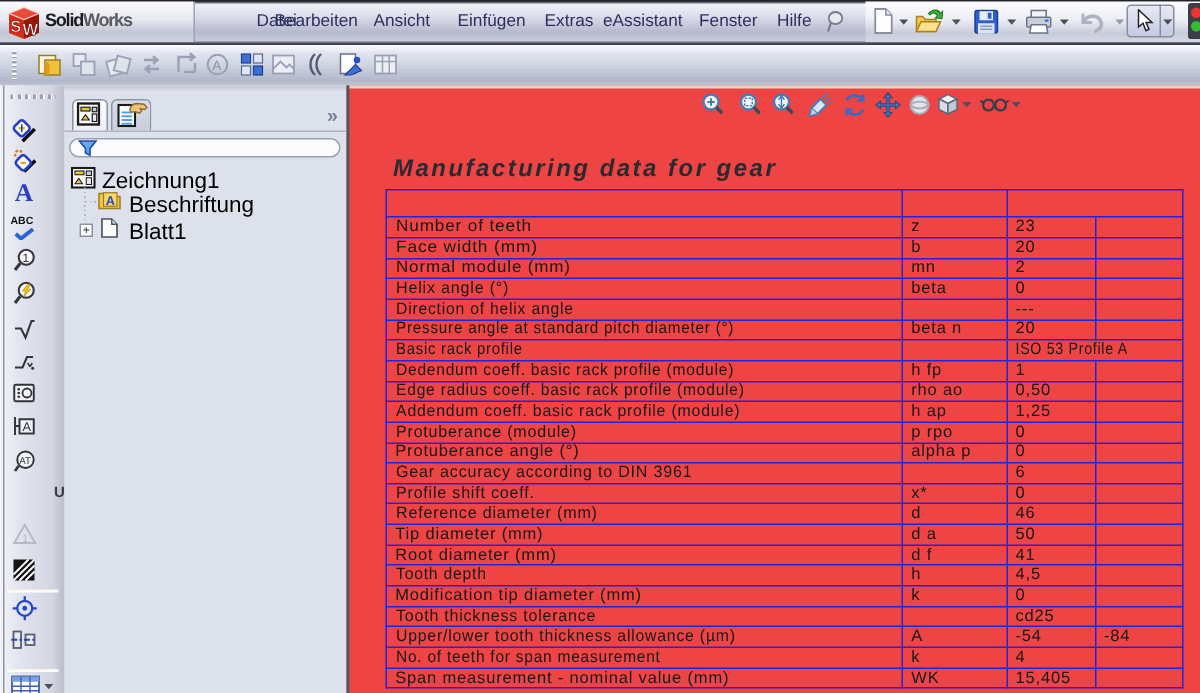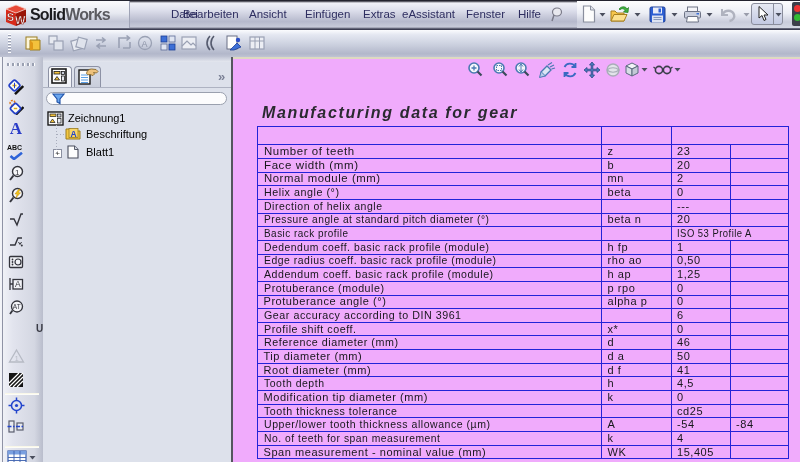--- a/index.html
+++ b/index.html
@@ -4,21 +4,21 @@
 <style>
   * { margin:0; padding:0; box-sizing:border-box; }
   html,body { width:800px; height:462px; overflow:hidden; font-family:"Liberation Sans", sans-serif; }
   #app { position:relative; width:800px; height:462px; background:#e8eaf2; }
 
   
   #titlebar { position:absolute; left:0; top:0; width:800px; height:30px;
     background:linear-gradient(to bottom,#23232f 0,#23232f 3%,#f0f1f8 10%,#dcdeeb 35%,#b6b9cc 72%,#c7cad9 90%,#3c3d52 97%,#3c3d52 100%); }
   #logoarea { position:absolute; left:0; top:1px; width:130px; height:27px;
     background:linear-gradient(to bottom,#fbfbfd 0,#e7e9f1 45%,#c3c6d6 75%,#cdd0de 100%); border-right:1px solid #9fa3b6;}
-  #swtext { position:absolute; left:30px; top:6px; font-size:16px; font-weight:bold; color:#1b1b1f; letter-spacing:-0.8px;}
+  #swtext { position:absolute; left:30px; top:6px; font-size:12px; font-weight:bold; color:#1b1b1f; letter-spacing:-0.8px;}
   #swtext .w { color:#5a5a60; }
   .menu { position:absolute; top:8px; font-size:11.5px; color:#2e2e60; }
   #rightpane { position:absolute; left:577px; top:1px; width:223px; height:27px;
     background:linear-gradient(to bottom,#fdfdfe 0,#eceef5 45%,#c9ccdb 78%,#d4d7e3 100%); }
 
   
   #toolbar2 { position:absolute; left:0; top:30px; width:800px; height:27px;
     background:linear-gradient(to bottom,#fbfcfe 0,#e4e7f1 18%,#cdd2e0 52%,#b2b7ca 88%,#c0c4d4 100%); }
 
   
@@ -28,24 +28,24 @@
 
   
   #panel { position:absolute; left:43px; top:57px; width:188px; height:405px; background:#dde1eb; }
   #paneltop { position:absolute; left:0; top:0; width:188px; height:5px; background:linear-gradient(to bottom,#c3c7d6,#e4e7ef); }
   .tab { position:absolute; top:9px; height:21px; border:1px solid #8d92a5; border-bottom:none; border-radius:4px 4px 0 0; }
   #tab1 { left:5px; width:24px; background:linear-gradient(to bottom,#fdfdfe,#eef0f5); z-index:2;}
   #tab2 { left:31px; width:27px; background:linear-gradient(to bottom,#d9dde7,#c9cedb); }
   #tabline { position:absolute; left:0; top:30px; width:188px; height:1px; background:#aeb3c2; }
   #chevron { position:absolute; left:175px; top:12px; color:#7b8196; font-size:13px; font-weight:bold;}
   #filterpill { position:absolute; left:3px; top:35px; width:181px; height:13px; background:#fcfcfd; border:1px solid #9aa0ae; border-radius:7px; }
-  .treeitem { position:absolute; font-size:11px; color:#000; }
-
-  
-  #viewport { position:absolute; left:231px; top:57px; width:569px; height:405px; background:#f0abfc; border-left:2px solid #55565e; }
+  .treeitem { position:absolute; font-size:15px; color:#000; }
+
+  
+  #viewport { position:absolute; left:231px; top:57px; width:569px; height:405px; background:#ef4444; border-left:2px solid #55565e; }
   #paper-top { position:absolute; left:0; top:0; width:569px; height:2px; background:#ded9c2; }
 
   
   #dtitle { position:absolute; left:29px; top:47px; font-style:italic; font-size:16px; font-weight:bold; color:#2a2a30; letter-spacing:1.65px; white-space:nowrap; }
 
   
   #gt { position:absolute; left:24px; top:69px; border-collapse:collapse; table-layout:fixed; width:531px; }
   #gt td { border:1.8px solid #2323d8; font-size:11px; color:#17171c; padding:0 0 0 5.5px; white-space:nowrap; overflow:visible; letter-spacing:0.55px; vertical-align:middle; line-height:11px;}
   #gt tr { height:13.67px; }
   #gt tr.hdr { height:18.3px; }

